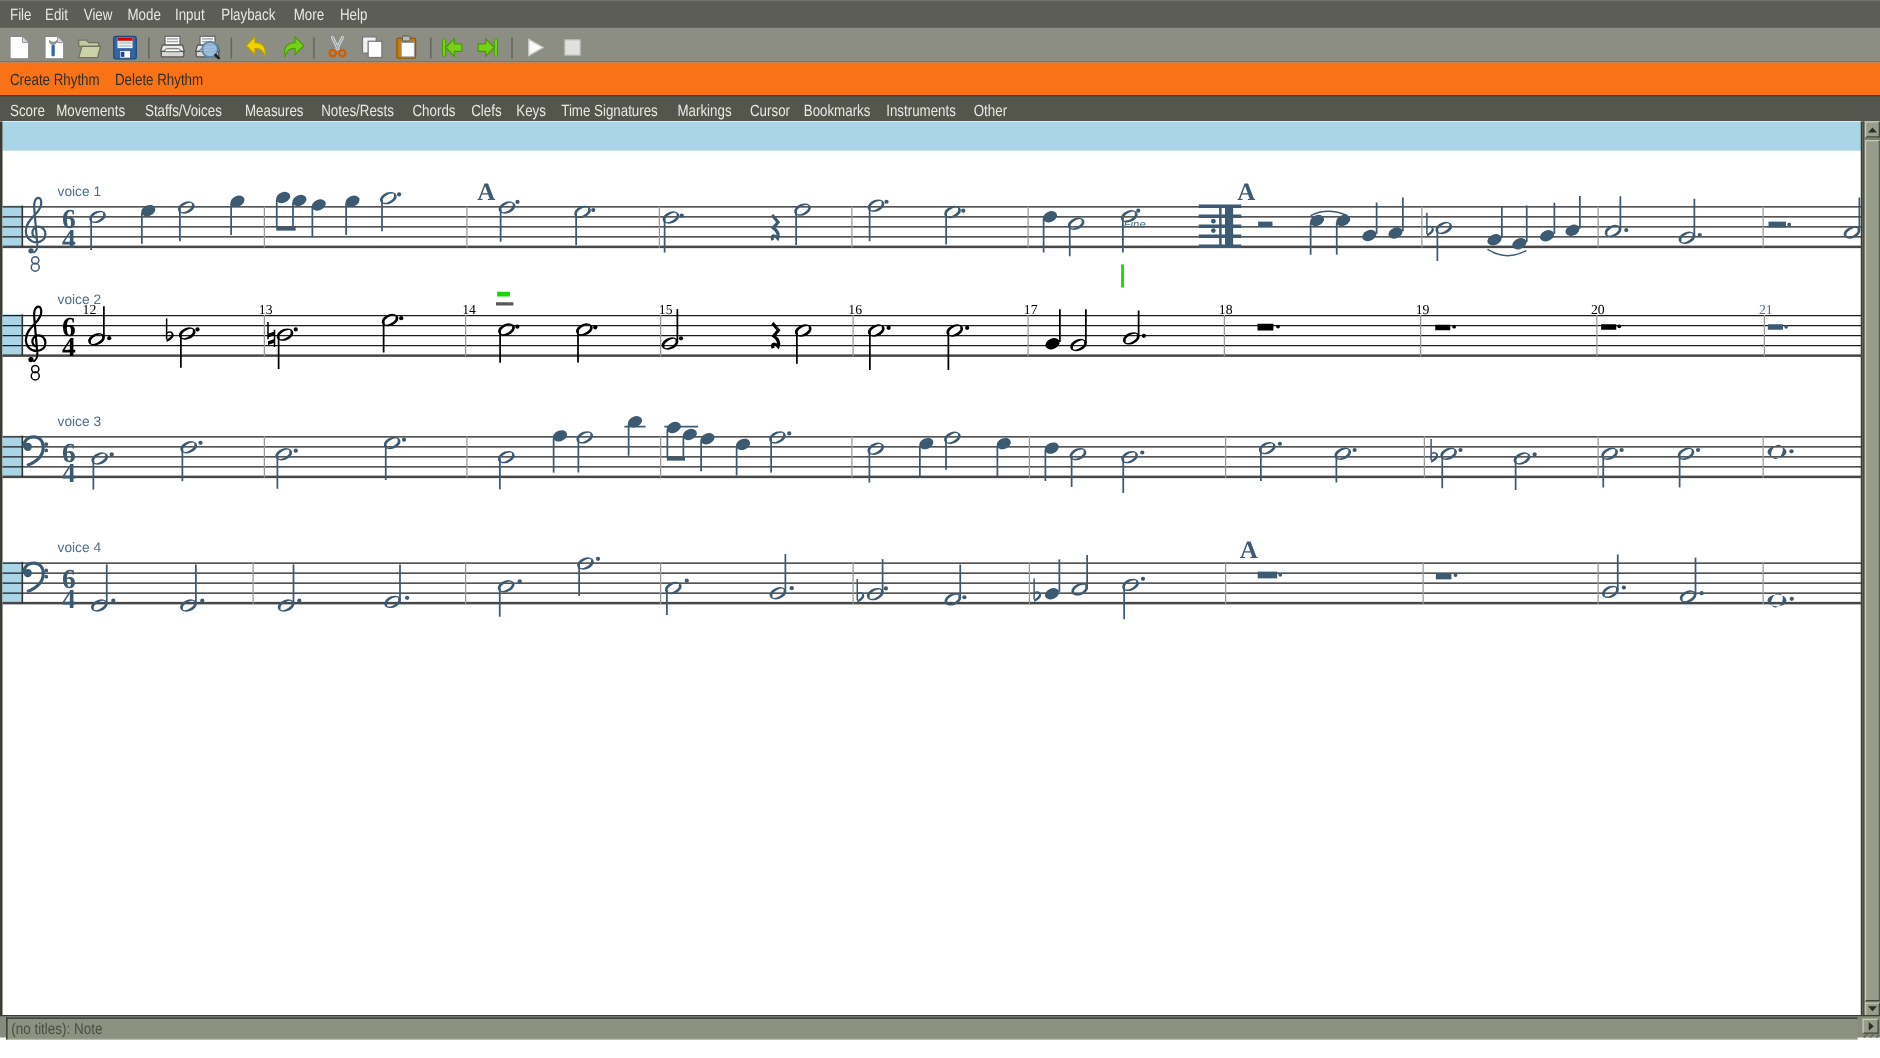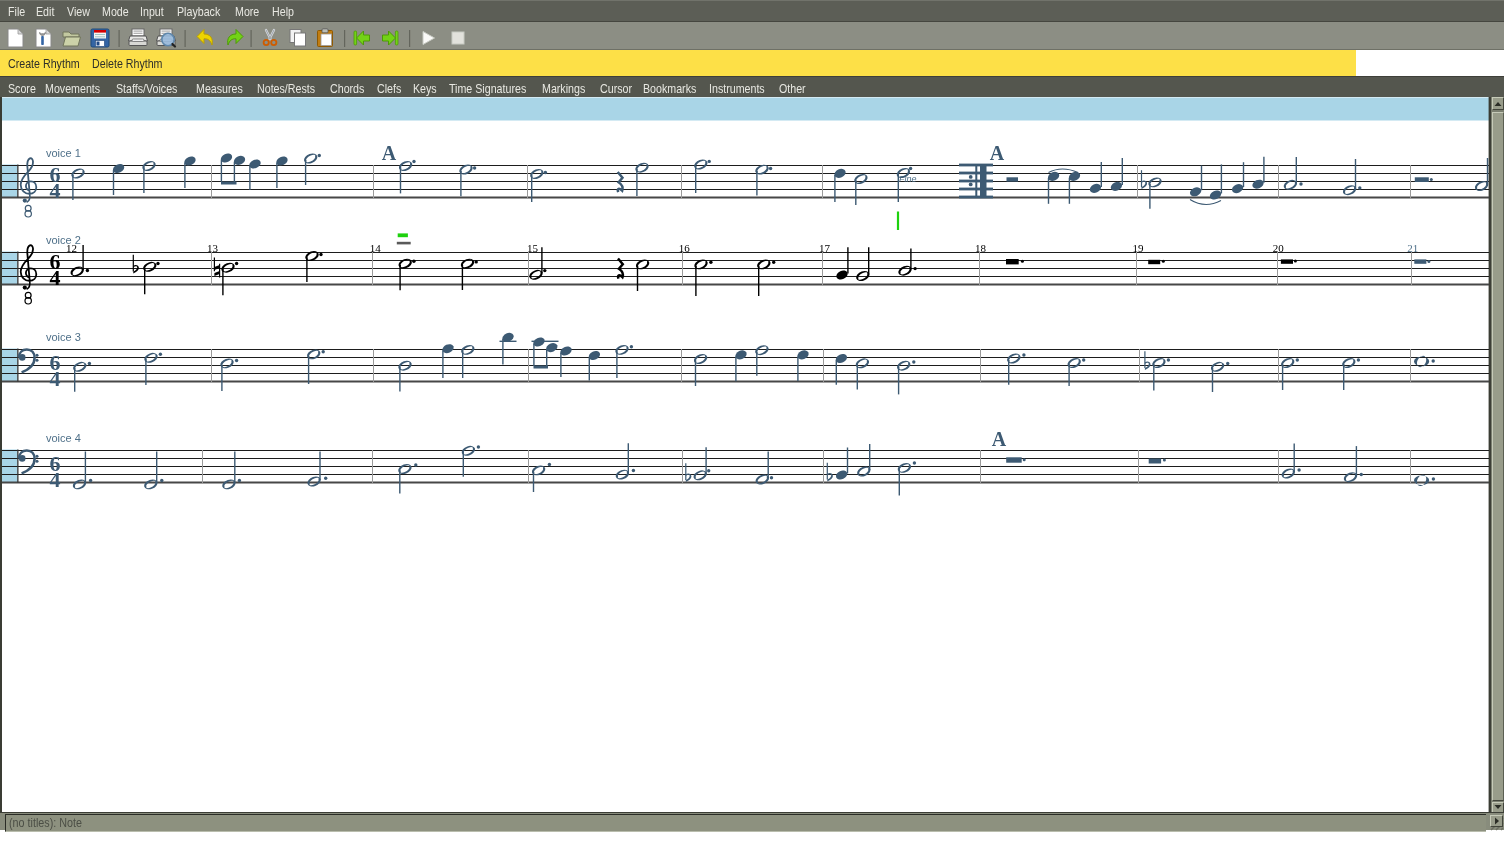--- a/index.html
+++ b/index.html
@@ -1,19 +1,19 @@
 <!DOCTYPE html>
 <html><head><meta charset="utf-8"><style>
 html,body{margin:0;padding:0;width:1504px;height:846px;overflow:hidden;background:#fff;
 font-family:"Liberation Sans",sans-serif;}
 .abs{position:absolute;}
 #menubar{left:0;top:0;width:1504px;height:21px;background:#5c5e56;border-top:1px solid #71736b;box-sizing:border-box;}
 #menubar span{position:absolute;top:3px;color:#e8e8e2;font-size:13px;transform:scaleX(0.82);transform-origin:0 50%;}
 #toolbar{left:0;top:21px;width:1504px;height:29px;background:#8c8e84;border-top:1px solid #45463f;border-bottom:1px solid #6e7066;box-sizing:border-box;}
-#rhythm{left:0;top:50px;width:1356px;height:26px;background:#fde047;box-sizing:border-box;}
+#rhythm{left:0;top:50px;width:1504px;height:26px;background:#f97316;box-sizing:border-box;}
 #rhythm span{position:absolute;top:6px;color:#2e2f2a;font-size:13px;transform:scaleX(0.82);transform-origin:0 50%;}
 #scorebar{left:0;top:76px;width:1504px;height:21px;background:#54564e;border-top:1px solid #3e3f39;box-sizing:border-box;}
 #scorebar span{position:absolute;top:4px;color:#e8e8e2;font-size:13px;transform:scaleX(0.82);transform-origin:0 50%;}
 #music{left:0;top:97px;}
 #hscroll{left:0;top:814px;width:1490px;height:14px;background:#7b7f70;}
 #hthumb{position:absolute;left:505px;top:1px;width:401px;height:12px;background:#989c8a;border-top:1px solid #c6cab8;border-left:1px solid #c6cab8;border-right:1px solid #5b5f52;border-bottom:1px solid #42453b;box-sizing:border-box;}
 .sbtn{position:absolute;background:#989c8a;border-top:1px solid #c6cab8;border-left:1px solid #c6cab8;border-right:1px solid #42453b;border-bottom:1px solid #42453b;box-sizing:border-box;}
 #statusbar{left:0;top:812px;width:1504px;height:18px;background:#888c7c;border-top:1px solid #3c3e36;box-sizing:border-box;}
 #statusbar .panel{position:absolute;left:5px;top:1px;width:1480px;height:16px;border-top:1px solid #2a2c26;border-left:1px solid #2a2c26;border-bottom:1px solid #b9bdad;background:#8d917f;}
 #statusbar span{position:absolute;left:3px;top:1px;color:#4b4e45;font-size:12.5px;transform:scaleX(0.86);transform-origin:0 50%;}

